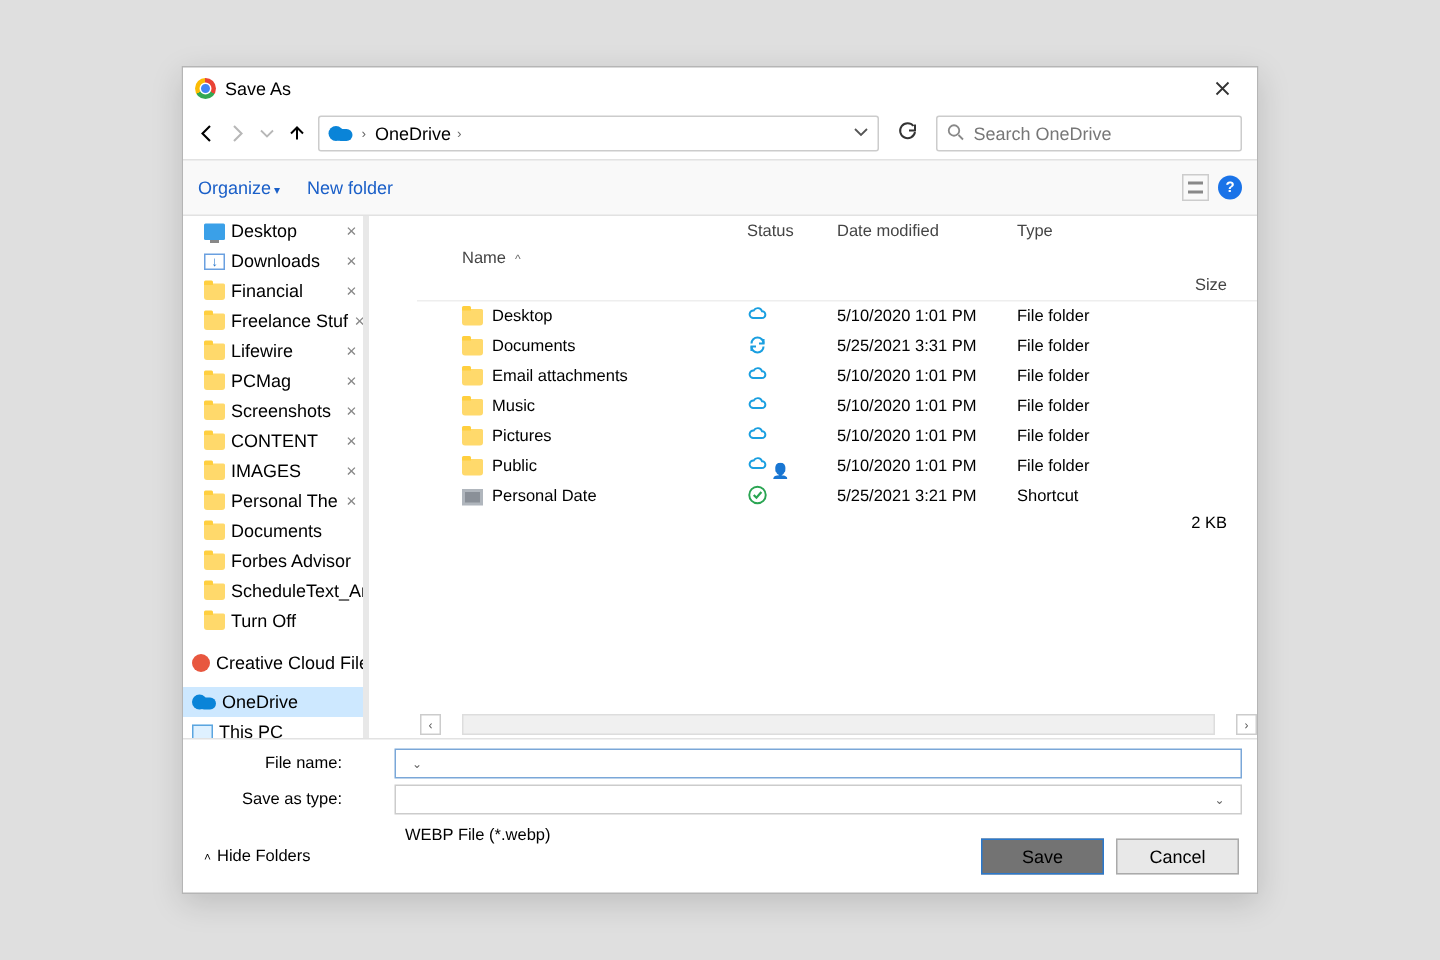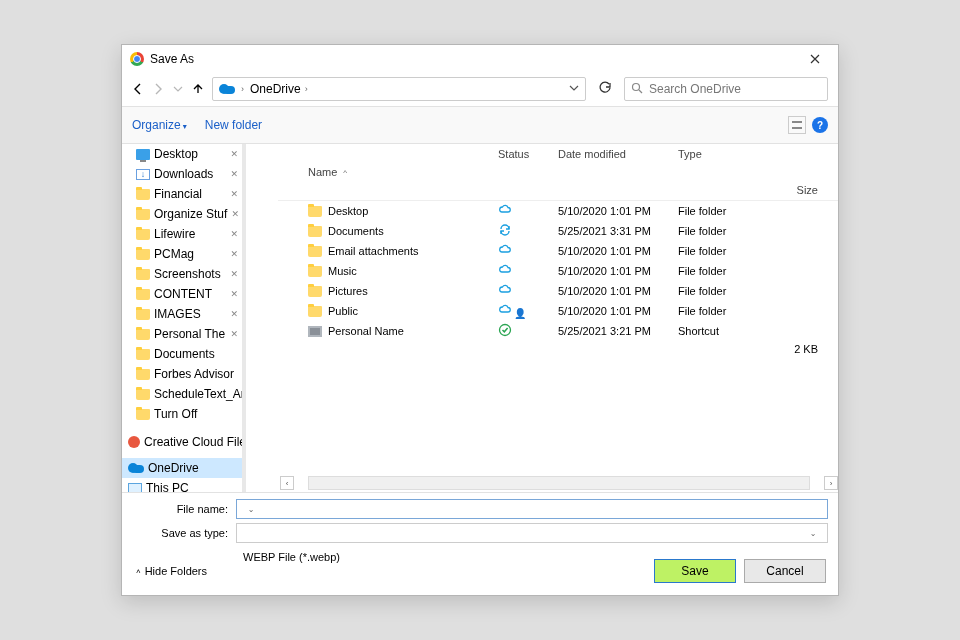--- a/index.html
+++ b/index.html
@@ -104,31 +104,31 @@
   .row{display:flex;align-items:center;padding:1px 10px 1px 30px;height:20px;font-size:11px;}
   .row .col-name{display:flex;align-items:center;gap:6px;}
   .status-cloud svg,.status-sync svg,.status-check svg{width:14px;height:14px;}
   .person{color:#888;font-size:10px;margin-left:2px;}
   .vault-ic{width:14px;height:11px;background:#b0b6bd;flex-shrink:0;position:relative;}
   .vault-ic::after{content:"";position:absolute;inset:2px;background:#8a9098;}
   .hscroll-area{height:18px;display:flex;align-items:center;padding:0 0 0 2px;}
   .hscroll-track{flex:1;height:14px;background:#f0f0f0;border:1px solid #ddd;margin:0 14px;}
   .hscroll-arrow{width:14px;height:14px;border:1px solid #ccc;display:flex;align-items:center;justify-content:center;font-size:8px;color:#555;}
   .fields{border-top:1px solid #e2e2e2;padding:6px 10px 2px 10px;}
-  .field-row{display:flex;align-items:center;margin-bottom:4px;}
+  .field-row{display:flex;align-items:center;margin-bottom:4px;gap:27px;}
   .field-label{width:104px;text-align:right;padding-right:8px;font-size:11px;color:#000;}
   .field-input{flex:1;border:1px solid #7aa7d8;height:20px;padding:0 6px;display:flex;align-items:center;font-size:11px;background:#fff;}
   .field-input.combo{border-color:#ccc;}
   .field-drop{width:16px;text-align:center;color:#666;font-size:8px;}
   .footer{display:flex;align-items:center;padding:10px 12px 12px 14px;}
   .hide-link{display:flex;align-items:center;gap:4px;font-size:11px;}
   .hide-caret{font-size:8px;}
   .footer .spacer{flex:1;}
   .btn{width:82px;height:24px;border:1px solid #aaa;background:#e8e8e8;font-size:12px;display:flex;align-items:center;justify-content:center;margin-left:8px;}
-  .btn.primary{border:1px solid #2a78cc;background:#bef264;}
+  .btn.primary{border:1px solid #2a78cc;background:#737373;}
 </style>
 </head>
 <body>
 
 <div class="dialog">
 
   <div class="titlebar">
     <span class="icon-chrome"></span>
     <span class="title">Save As</span>
     <div class="close-btn">
@@ -215,21 +215,21 @@
             <span>Downloads</span>
             <span class="pin">✕</span>
           </div>
           <div class="tree-item">
             <span class="fld"></span>
             <span>Financial</span>
             <span class="pin">✕</span>
           </div>
           <div class="tree-item">
             <span class="fld"></span>
-            <span>Organize Stuf</span>
+            <span>Freelance Stuf</span>
             <span class="pin">✕</span>
           </div>
           <div class="tree-item">
             <span class="fld"></span>
             <span>Lifewire</span>
             <span class="pin">✕</span>
           </div>
           <div class="tree-item">
             <span class="fld"></span>
             <span>PCMag</span>
@@ -370,21 +370,21 @@
             <span class="col-status"><span class="status-cloud"><svg viewBox="0 0 14 14">
                   <path d="M4 9 A2.5 2.5 0 0 1 4.5 4 A3 3 0 0 1 10 4.5 A2 2 0 0 1 10 9 Z" fill="none" stroke="#1a9fe0" stroke-width="1.3"></path>
                 </svg></span><span class="person">👤</span></span>
             <span class="col-date">5/10/2020 1:01 PM</span>
             <span class="col-type">File folder</span>
             <span class="col-size"></span>
           </div>
           <div class="row">
             <span class="col-name">
               <span class="vault-ic"></span>
-              <span>Personal Name</span>
+              <span>Personal Date</span>
             </span>
             <span class="col-status"><span class="status-check"><svg viewBox="0 0 14 14">
                   <circle cx="7" cy="7" r="5.5" fill="none" stroke="#2aa552" stroke-width="1.3"></circle>
                   <path d="M4.5 7 L6.3 8.8 L9.6 5" fill="none" stroke="#2aa552" stroke-width="1.5"></path>
                 </svg></span></span>
             <span class="col-date">5/25/2021 3:21 PM</span>
             <span class="col-type">Shortcut</span>
             <span class="col-size">2 KB</span>
           </div>
         </div>

